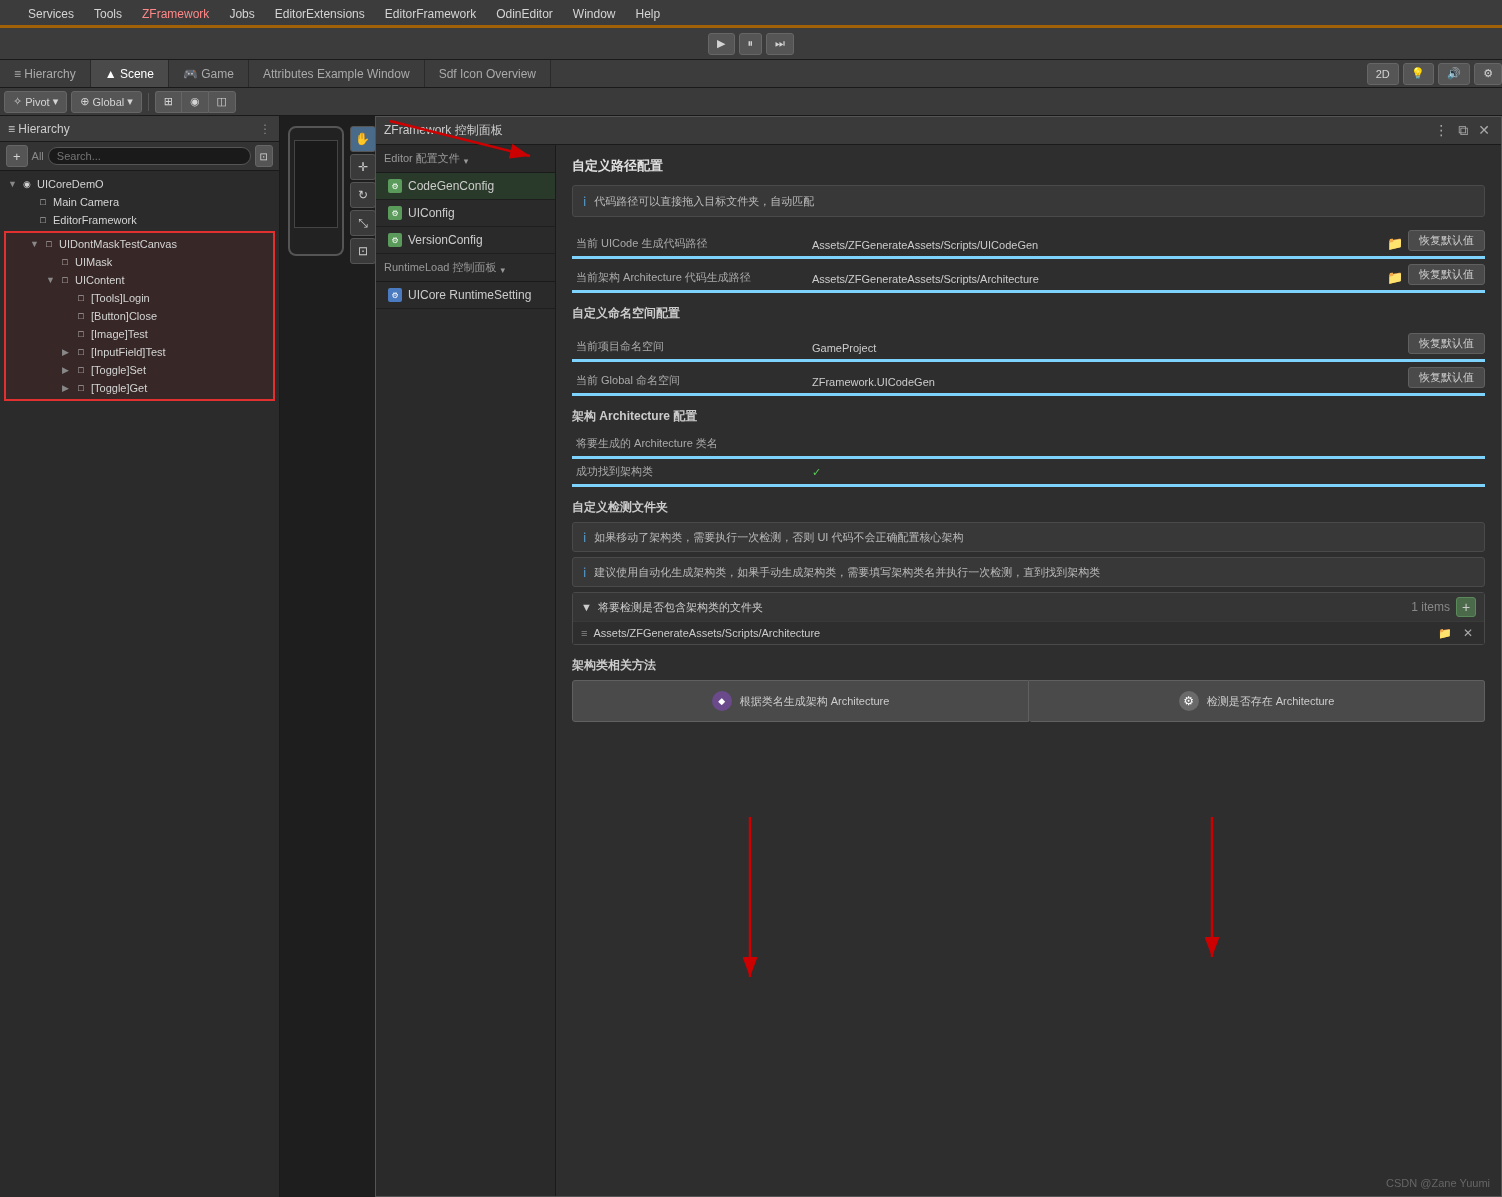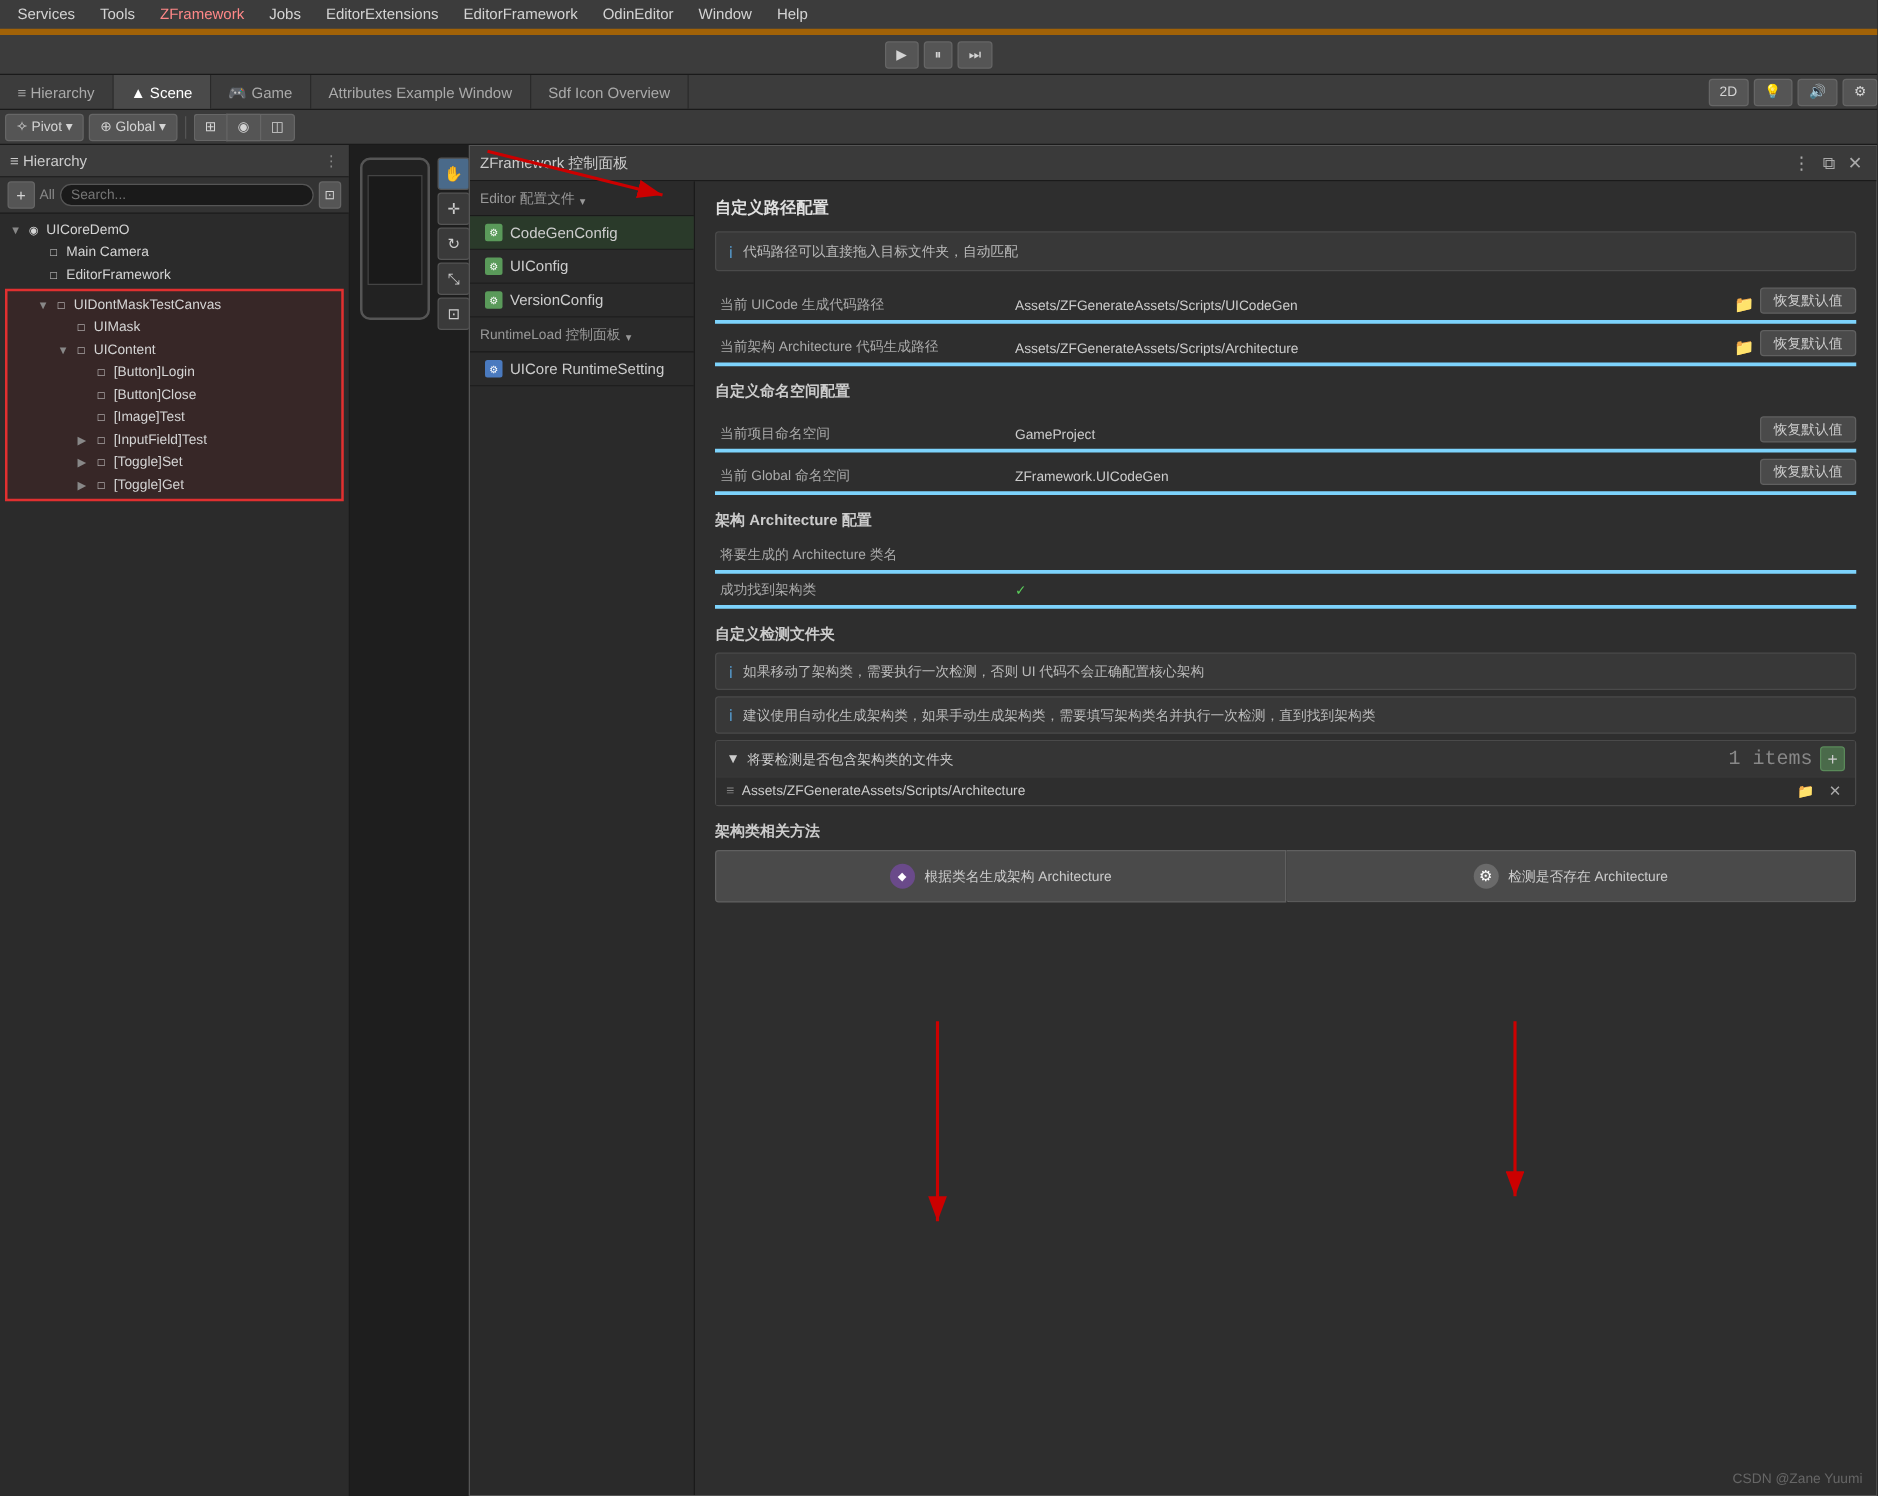--- a/index.html
+++ b/index.html
@@ -10,24 +10,24 @@
       font-size: 12px;
       width: 1502px;
       min-height: 1197px;
       overflow: hidden;
     }
 
     
     .menu-bar {
       background: #3c3c3c;
       display: flex;
-      align-items: flex-start;
+      align-items: flex-end;
       height: 28px;
-      padding: 0 4px;
-      border-bottom: 5px solid #a16207;
+      padding: 0 18px;
+      border-bottom: 3px solid #a16207;
     }
     .menu-item {
       padding: 4px 10px;
       cursor: pointer;
       color: #d4d4d4;
       font-size: 12px;
     }
 
     
     .toolbar-row {
@@ -423,22 +423,21 @@
       padding: 4px 8px;
       background: #2e2e2e;
       font-size: 11px;
       color: #ccc;
       border-top: 1px solid #3a3a3a;
       gap: 6px;
     }
     .items-badge {
       margin-left: auto;
       color: #888;
-      font-size: 16px;
-      font-family: Liberation Mono, monospace;
+      font-size: 12px;
     }
     .add-btn {
       background: #4a6a4a;
       border: 1px solid #5a8a5a;
       border-radius: 3px;
       color: #ccc;
       width: 20px;
       height: 20px;
       cursor: pointer;
       font-size: 14px;
@@ -610,21 +609,21 @@
           <span class="tree-label">UIMask</span>
         </div>
         <div class="tree-item" style="padding-left:40px;">
           <span class="tree-arrow">▼</span>
           <span class="tree-icon">□</span>
           <span class="tree-label">UIContent</span>
         </div>
         <div class="tree-item" style="padding-left:56px;">
           <span class="tree-arrow"></span>
           <span class="tree-icon">□</span>
-          <span class="tree-label">[Button]Login</span>
+          <span class="tree-label">[Tools]Login</span>
         </div>
         <div class="tree-item" style="padding-left:56px;">
           <span class="tree-arrow"></span>
           <span class="tree-icon">□</span>
           <span class="tree-label">[Button]Close</span>
         </div>
         <div class="tree-item" style="padding-left:56px;">
           <span class="tree-arrow"></span>
           <span class="tree-icon">□</span>
           <span class="tree-label">[Image]Test</span>

